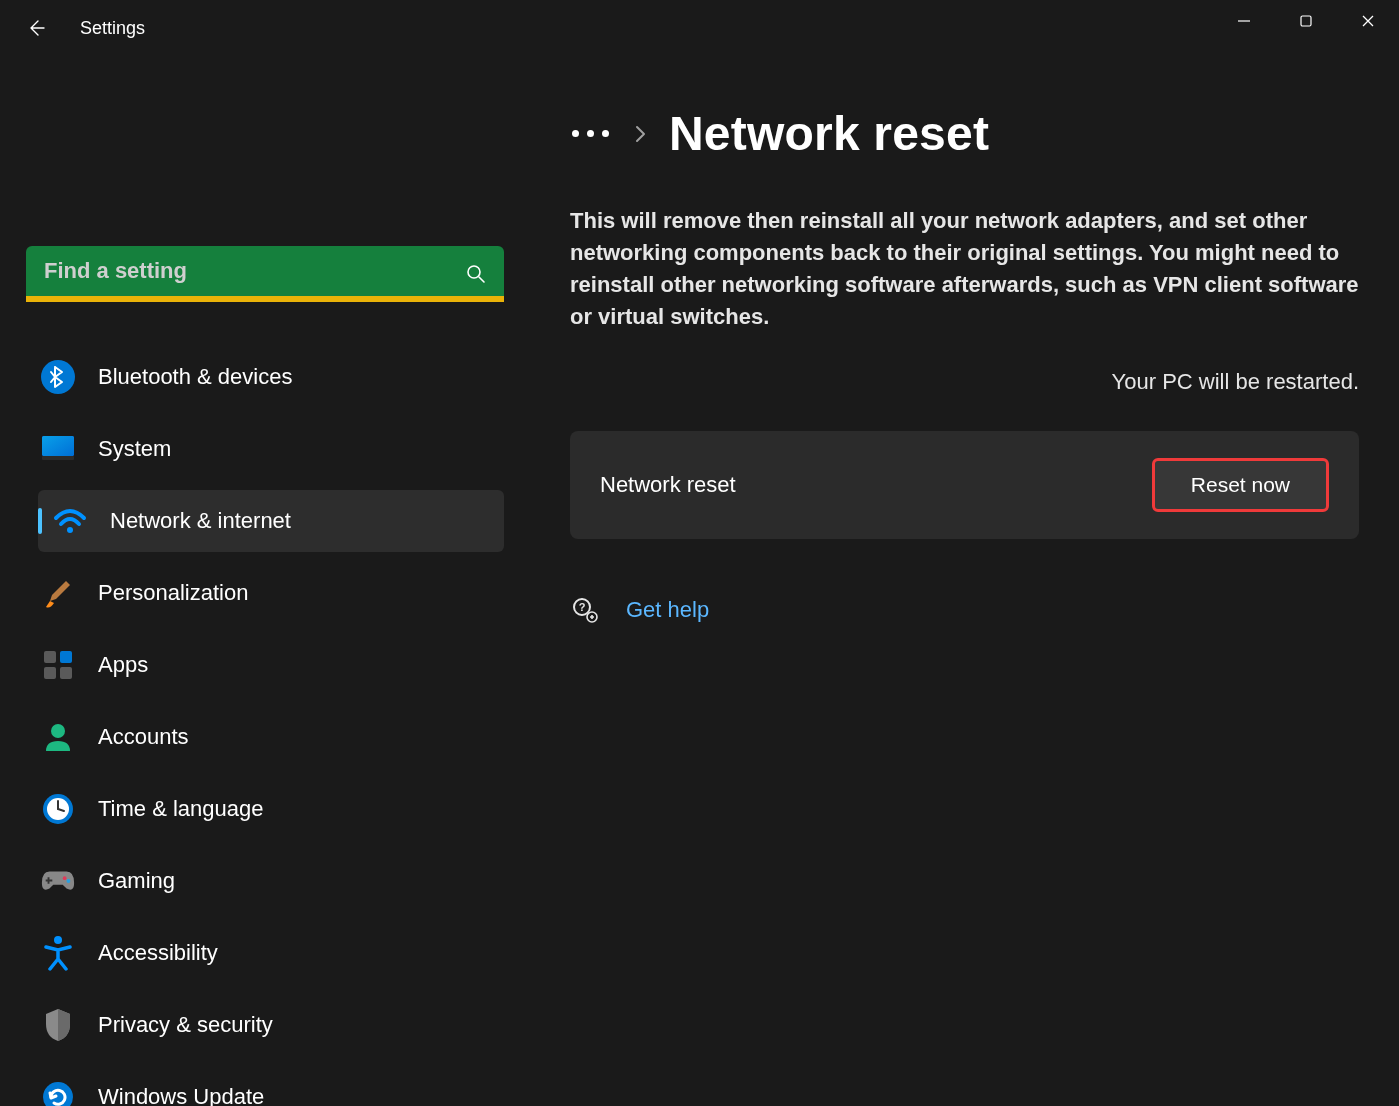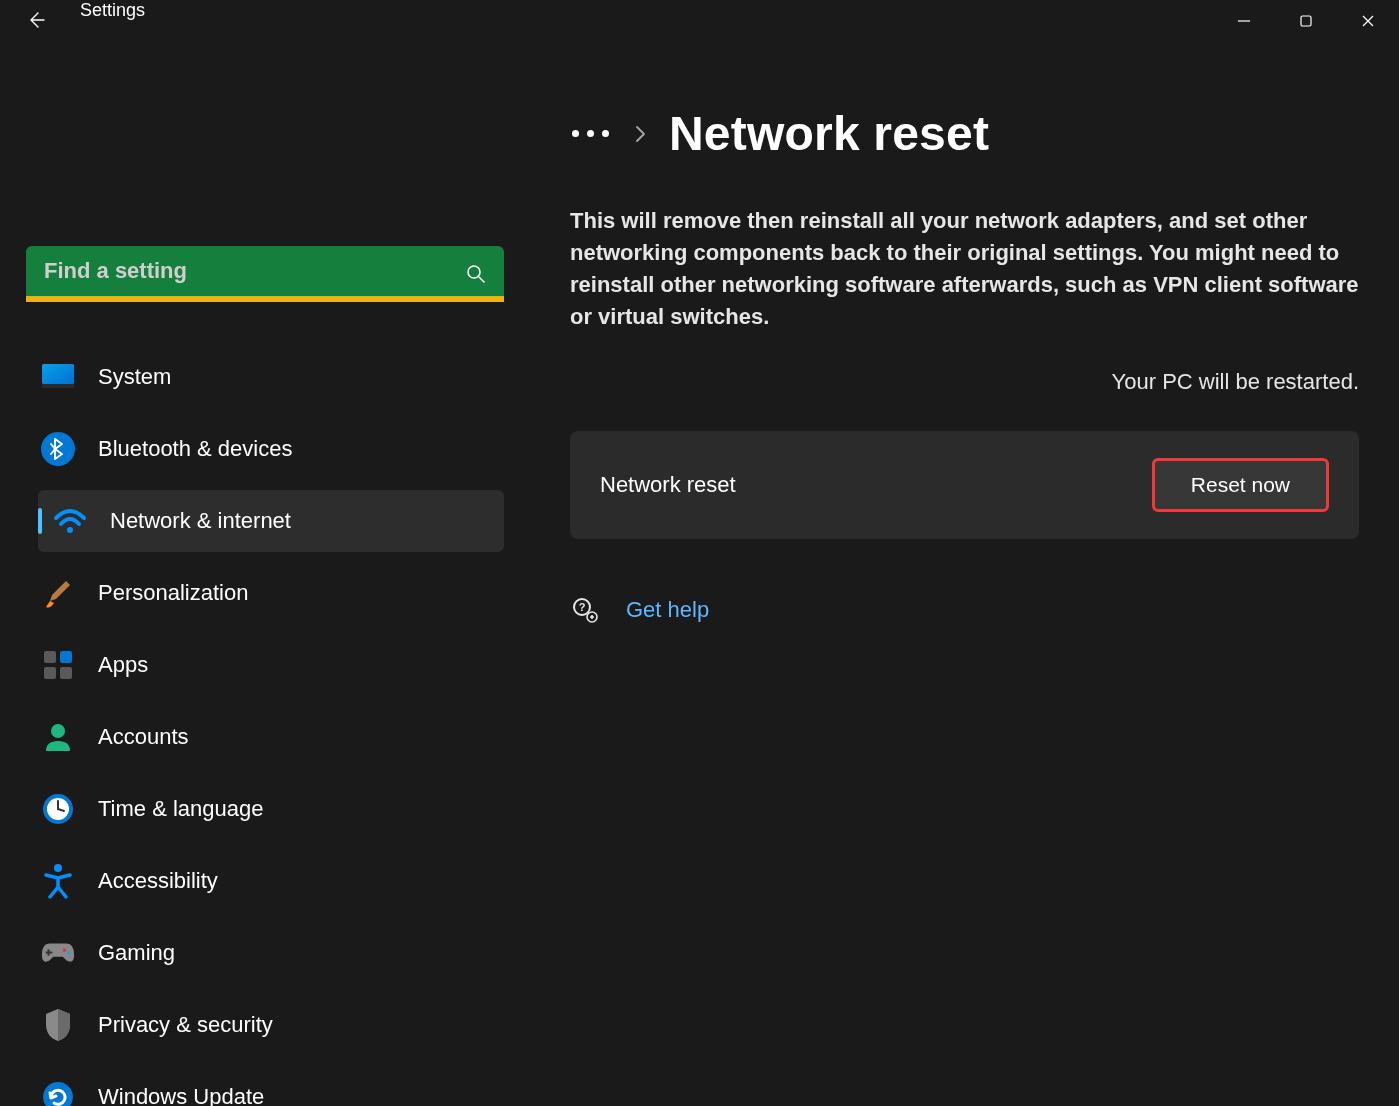--- a/index.html
+++ b/index.html
@@ -10,21 +10,21 @@
     font-family: "Segoe UI", Arial, sans-serif;
     color: #ffffff;
     overflow: hidden;
     position: relative;
   }
 
   
   .titlebar {
     height: 56px;
     display: flex;
-    align-items: flex-start;
+    align-items: center;
     padding: 0 16px;
     position: relative;
   }
   .back-btn {
     width: 40px; height: 40px;
     display: flex; align-items: center; justify-content: center;
     color: #ffffff;
     font-size: 20px;
     cursor: pointer;
     margin-right: 24px;
@@ -244,45 +244,45 @@
       <span class="search-icon">
         <svg width="20" height="20" viewBox="0 0 20 20">
             <circle cx="8" cy="8" r="6" stroke="#fff" stroke-width="1.6" fill="none"></circle>
             <line x1="13" y1="13" x2="18" y2="18" stroke="#fff" stroke-width="1.6" stroke-linecap="round"></line>
           </svg>
       </span>
     </div>
 
     <div class="nav-item">
       <span class="nav-icon">
+        <svg width="36" height="36" viewBox="0 0 36 36">
+            <circle cx="18" cy="18" r="17" fill="#0078d4"></circle>
+            <path d="M15 8 L22 13 L15 18 L22 23 L15 28 V8 M11 13 L15 18 M11 23 L15 18" stroke="#fff" stroke-width="2" fill="none" stroke-linejoin="round" stroke-linecap="round"></path>
+          </svg>
+      </span>
+      <span class="nav-label">Bluetooth &amp; devices</span>
+    </div>
+
+    <div class="nav-item">
+      <span class="nav-icon">
         <svg width="36" height="30" viewBox="0 0 36 30">
             <rect x="2" y="2" width="32" height="20" rx="2" fill="#0a6cff"></rect>
             <rect x="2" y="2" width="32" height="20" rx="2" fill="url(#g1)"></rect>
             <rect x="2" y="22" width="32" height="4" rx="1" fill="#2b2b2b"></rect>
             <defs>
               <linearGradient id="g1" x1="0" y1="0" x2="1" y2="1">
                 <stop offset="0" stop-color="#08a0e9"></stop>
                 <stop offset="1" stop-color="#006fd6"></stop>
               </linearGradient>
             </defs>
           </svg>
       </span>
       <span class="nav-label">System</span>
     </div>
 
-    <div class="nav-item">
-      <span class="nav-icon">
-        <svg width="36" height="36" viewBox="0 0 36 36">
-            <circle cx="18" cy="18" r="17" fill="#0078d4"></circle>
-            <path d="M15 8 L22 13 L15 18 L22 23 L15 28 V8 M11 13 L15 18 M11 23 L15 18" stroke="#fff" stroke-width="2" fill="none" stroke-linejoin="round" stroke-linecap="round"></path>
-          </svg>
-      </span>
-      <span class="nav-label">Bluetooth &amp; devices</span>
-    </div>
-
     <div class="nav-item active">
       <span class="nav-icon">
         <svg width="36" height="30" viewBox="0 0 36 30">
             <path d="M4 12 Q18 -2 32 12" stroke="#0091ff" stroke-width="4" fill="none" stroke-linecap="round"></path>
             <path d="M9 18 Q18 8 27 18" stroke="#0091ff" stroke-width="4" fill="none" stroke-linecap="round"></path>
             <circle cx="18" cy="24" r="3" fill="#0091ff"></circle>
           </svg>
       </span>
       <span class="nav-label">Network &amp; internet</span>
     </div>
@@ -326,38 +326,38 @@
             <circle cx="18" cy="18" r="11" fill="#fff"></circle>
             <line x1="18" y1="18" x2="18" y2="10" stroke="#333" stroke-width="2" stroke-linecap="round"></line>
             <line x1="18" y1="18" x2="24" y2="20" stroke="#333" stroke-width="2" stroke-linecap="round"></line>
           </svg>
       </span>
       <span class="nav-label">Time &amp; language</span>
     </div>
 
     <div class="nav-item">
       <span class="nav-icon">
-        <svg width="32" height="36" viewBox="0 0 32 36">
-            <circle cx="16" cy="5" r="4" fill="#0091ff"></circle>
-            <path d="M4 12 L16 15 L28 12 M16 15 V24 M16 24 L8 34 M16 24 L24 34" stroke="#0091ff" stroke-width="3.5" stroke-linecap="round" fill="none"></path>
-          </svg>
-      </span>
-      <span class="nav-label">Accessibility</span>
-    </div>
-
-    <div class="nav-item">
-      <span class="nav-icon">
         <svg width="38" height="28" viewBox="0 0 38 28">
             <path d="M10 4 H28 Q36 4 36 16 Q36 26 28 22 L24 18 H14 L10 22 Q2 26 2 16 Q2 4 10 4 Z" fill="#888"></path>
             <circle cx="26" cy="11" r="2" fill="#e03a5a"></circle>
             <circle cx="30" cy="14" r="2" fill="#2aa0e0"></circle>
             <path d="M9 10 v7 M6 13.5 h7" stroke="#333" stroke-width="2"></path>
           </svg>
       </span>
       <span class="nav-label">Gaming</span>
+    </div>
+
+    <div class="nav-item">
+      <span class="nav-icon">
+        <svg width="32" height="36" viewBox="0 0 32 36">
+            <circle cx="16" cy="5" r="4" fill="#0091ff"></circle>
+            <path d="M4 12 L16 15 L28 12 M16 15 V24 M16 24 L8 34 M16 24 L24 34" stroke="#0091ff" stroke-width="3.5" stroke-linecap="round" fill="none"></path>
+          </svg>
+      </span>
+      <span class="nav-label">Accessibility</span>
     </div>
 
     <div class="nav-item">
       <span class="nav-icon">
         <svg width="30" height="36" viewBox="0 0 30 36">
             <path d="M15 2 L27 7 V17 Q27 30 15 34 Q3 30 3 17 V7 Z" fill="#8a8a8a"></path>
             <path d="M15 2 L27 7 V17 Q27 30 15 34 V2 Z" fill="#6a6a6a"></path>
           </svg>
       </span>
       <span class="nav-label">Privacy &amp; security</span>

